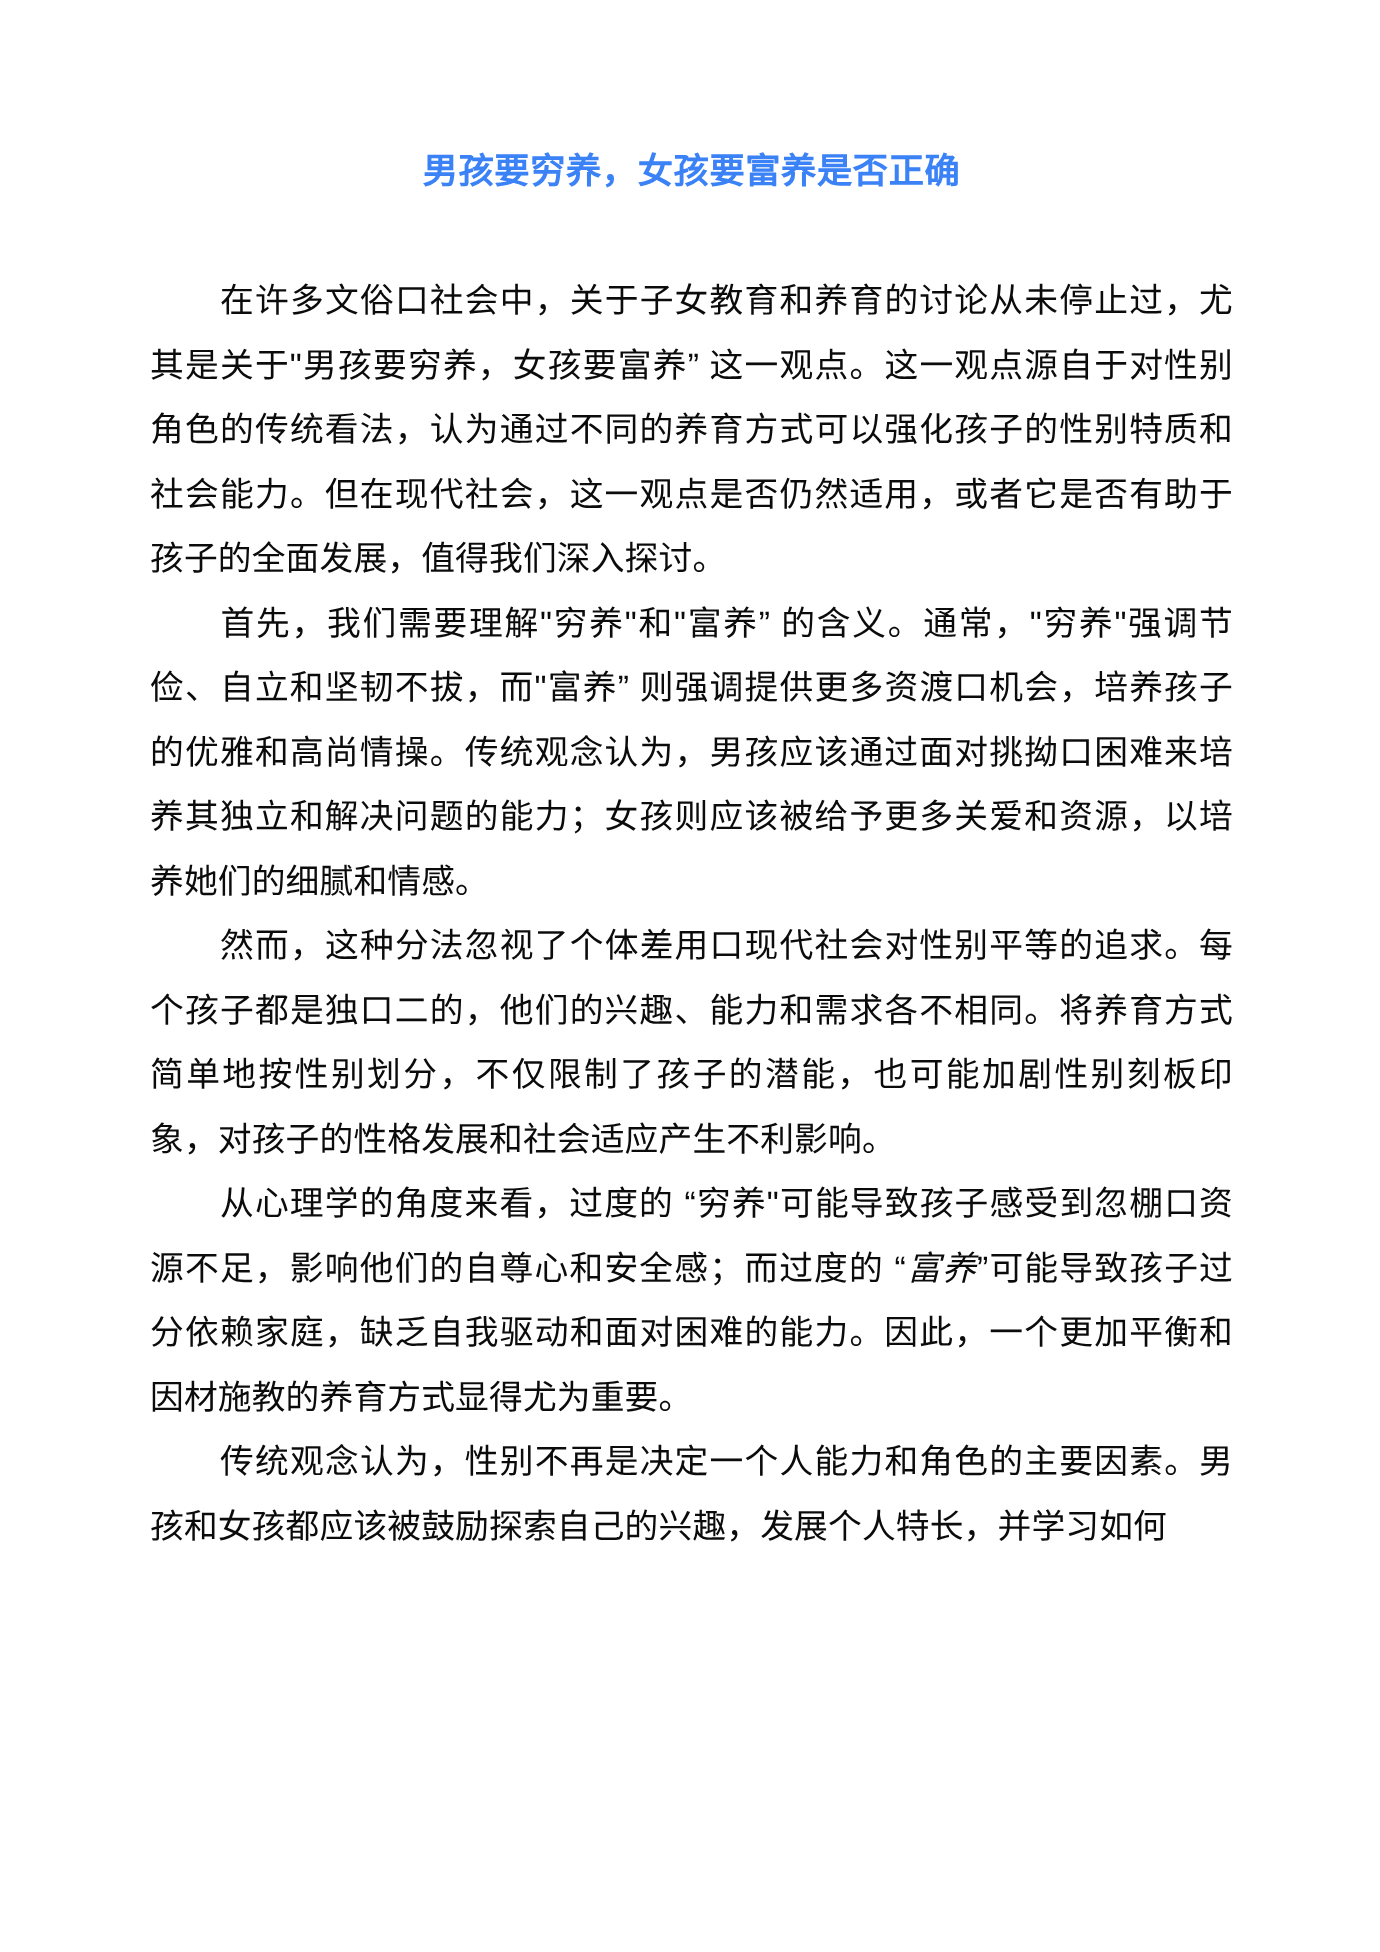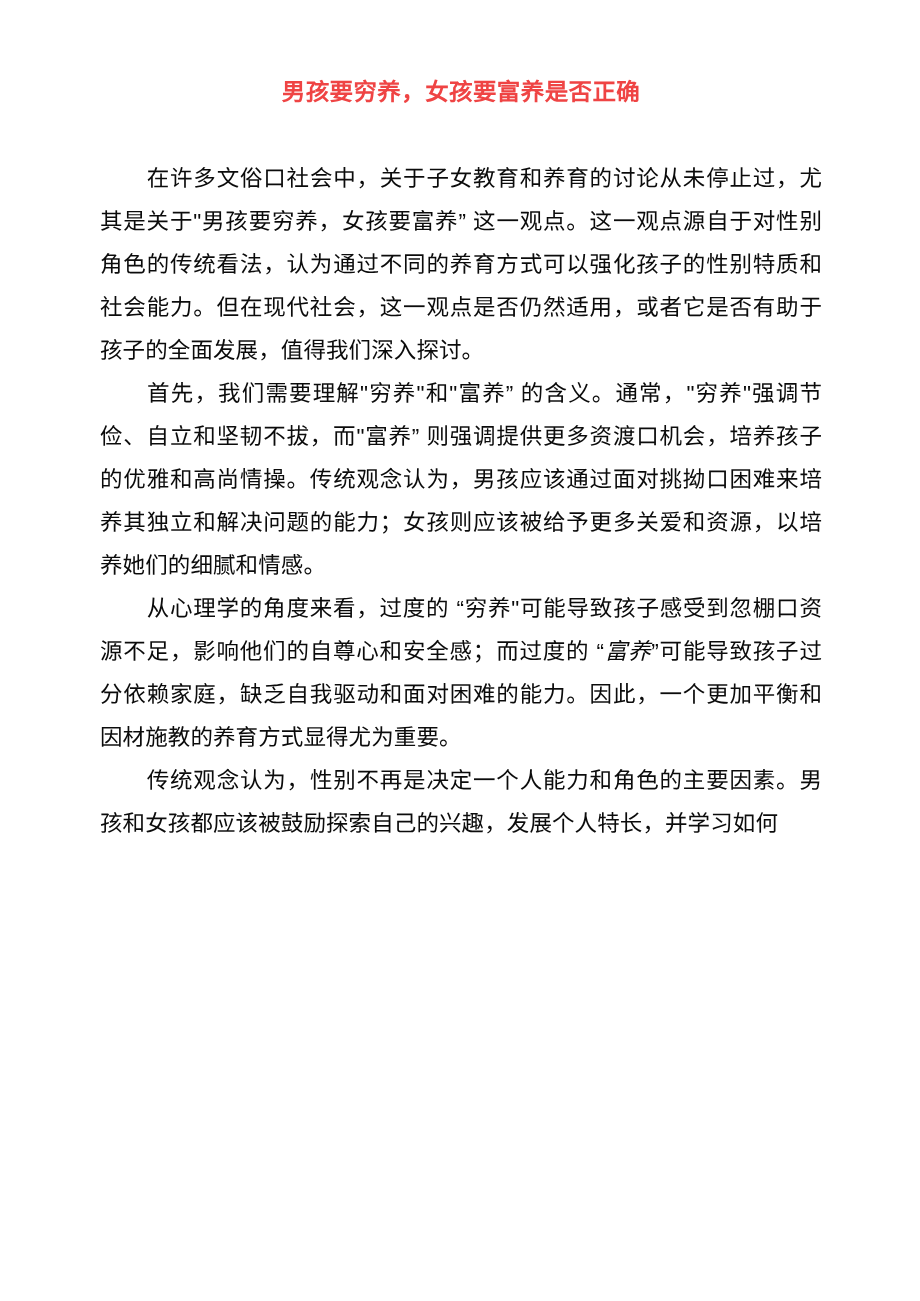--- a/index.html
+++ b/index.html
@@ -32,22 +32,22 @@
     width: 722px;
   }
 
   .doc-title {
     font-size: 23.5px;
     font-weight: bold;
     text-align: center;
     letter-spacing: 0.4px;
     line-height: 1.2;
     margin: 0;
-    padding-top: 78px;
-    color: #ef4444;
+    padding-top: 100px;
+    color: #3b82f6;
   }
 
   .para {
     font-size: 22.5px;
     line-height: 43px;
     text-align: justify;
     text-justify: inter-character;
     text-align-last: left;
     margin: 0;
     color: #0b0b0b;
@@ -74,19 +74,20 @@
 
 <div class="page">
   <div class="doc-body">
 
     <h1 class="doc-title">男孩要穷养，女孩要富养是否正确</h1>
 
     <p class="para first"><span class="indent"></span><span>在许多文俗口社会中，关于子女教育和养育的讨论从未停止过，尤其是关于"男孩要穷养，女孩要富养” 这一观点。这一观点源自于对性别角色的传统看法，认为通过不同的养育方式可以强化孩子的性别特质和社会能力。但在现代社会，这一观点是否仍然适用，或者它是否有助于孩子的全面发展，值得我们深入探讨。</span></p>
 
     <p class="para"><span class="indent"></span><span>首先，我们需要理解"穷养"和"富养” 的含义。通常，"穷养"强调节俭、自立和坚韧不拔，而"富养” 则强调提供更多资渡口机会，培养孩子的优雅和高尚情操。传统观念认为，男孩应该通过面对挑拗口困难来培养其独立和解决问题的能力；女孩则应该被给予更多关爱和资源，以培养她们的细腻和情感。</span></p>
 
+    <p class="para"><span class="indent"></span><span>然而，这种分法忽视了个体差用口现代社会对性别平等的追求。每个孩子都是独口二的，他们的兴趣、能力和需求各不相同。将养育方式简单地按性别划分，不仅限制了孩子的潜能，也可能加剧性别刻板印象，对孩子的性格发展和社会适应产生不利影响。</span></p>
 
     <p class="para"><span class="indent"></span><span>从心理学的角度来看，过度的 “穷养"可能导致孩子感受到忽棚口资源不足，影响他们的自尊心和安全感；而过度的 “</span><span class="ital">富养</span><span>”可能导致孩子过分依赖家庭，缺乏自我驱动和面对困难的能力。因此，一个更加平衡和因材施教的养育方式显得尤为重要。</span></p>
 
     <p class="para"><span class="indent"></span><span>传统观念认为，性别不再是决定一个人能力和角色的主要因素。男孩和女孩都应该被鼓励探索自己的兴趣，发展个人特长，并学习如何</span></p>
 
   </div>
 </div>
 
 </body></html>

